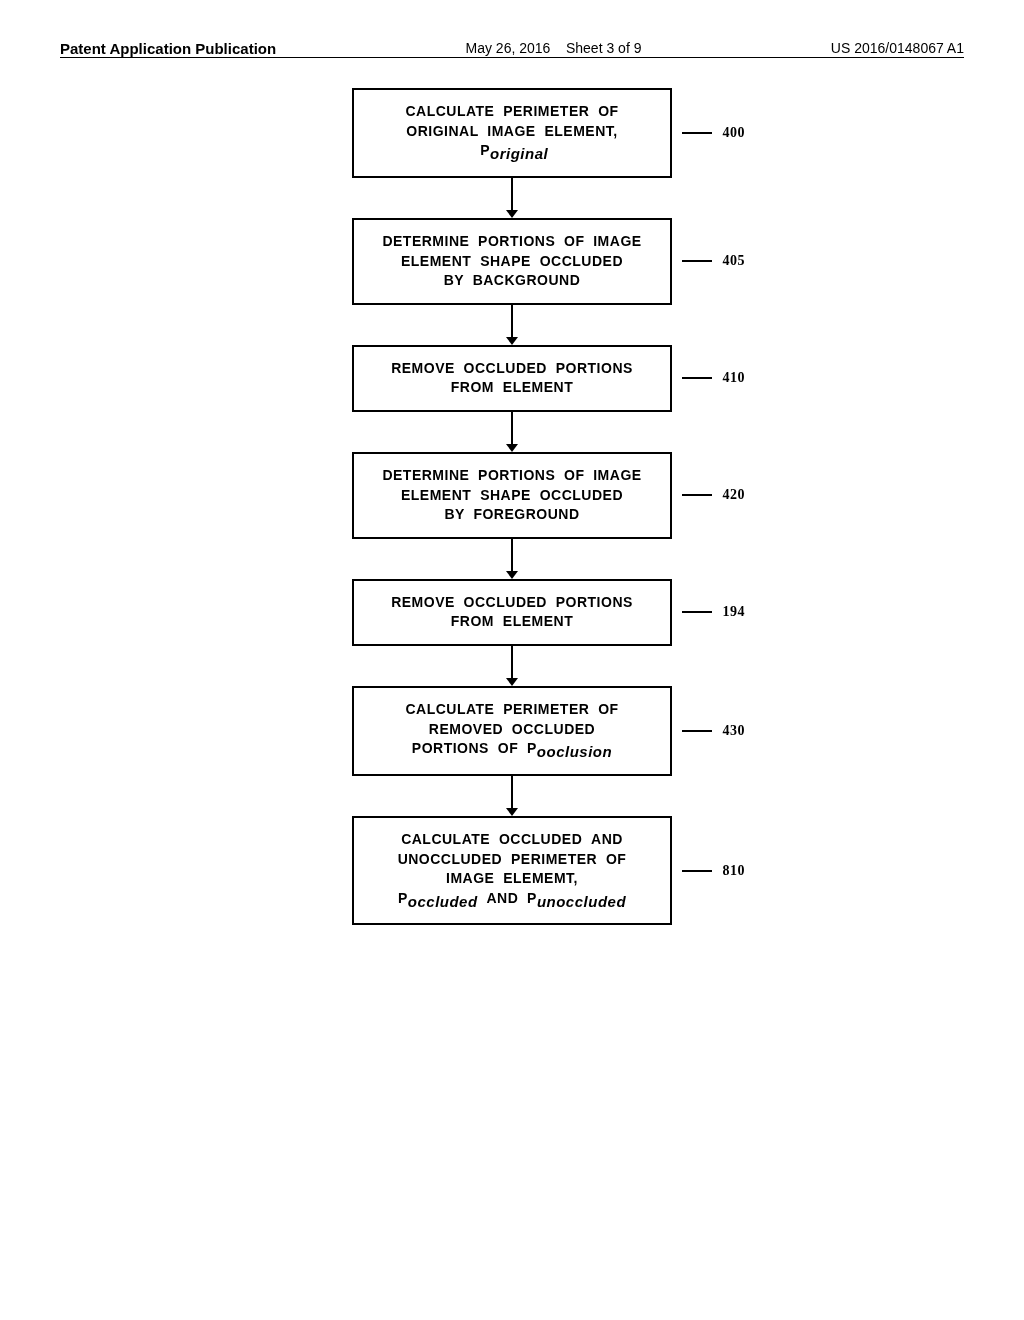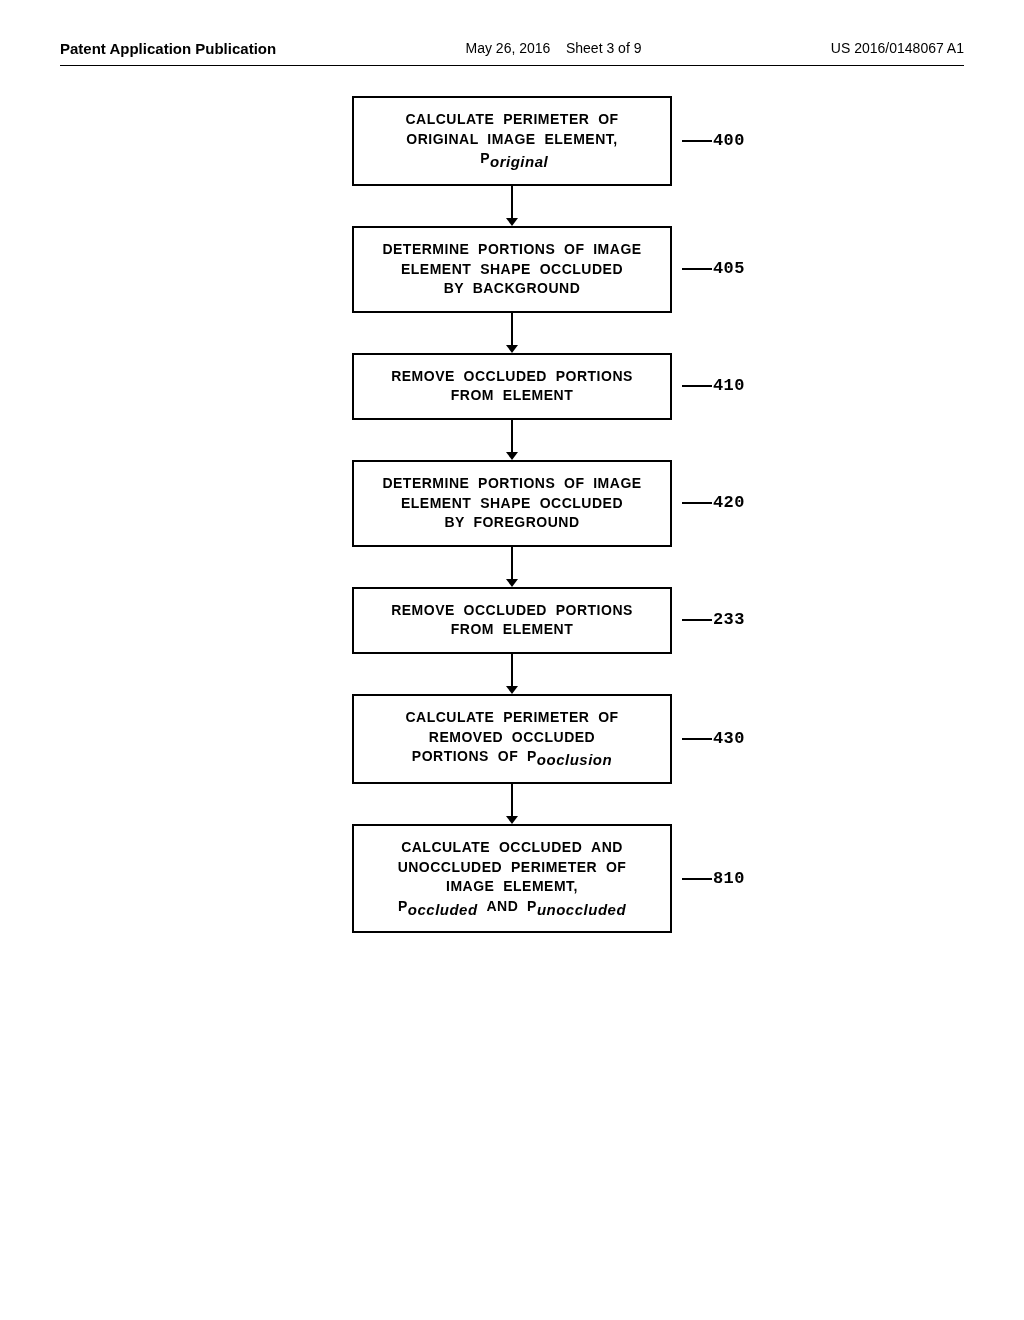--- a/index.html
+++ b/index.html
@@ -19,21 +19,20 @@
       padding: 40px 60px;
       position: relative;
     }
 
     
     .header {
       display: flex;
       justify-content: space-between;
       align-items: flex-start;
       border-bottom: 1px solid #000;
-      padding-bottom: 8px;
       margin-bottom: 30px;
     }
 
     .header-left {
       font-size: 15px;
       font-weight: bold;
       font-family: Arial, sans-serif;
     }
 
     .header-center {
@@ -128,22 +127,22 @@
       right: -42px;
       top: 50%;
       transform: translateY(-50%);
     }
 
     .step-num {
       position: absolute;
       right: -75px;
       top: 50%;
       transform: translateY(-50%);
-      font-family: Liberation Mono, monospace;
-      font-size: 17px;
+      font-family: Liberation Serif, serif;
+      font-size: 14px;
     }
   </style>
 </head>
 <body>
 
 <div class="page">
 
   <div class="header">
     <div class="header-left">Patent Application Publication</div>
     <div class="header-center">
@@ -212,21 +211,21 @@
     <div class="arrow-connector">
       <div class="arrow-line"></div>
       <div class="arrow-head"></div>
     </div>
 
     <div class="flow-box-wrapper">
       <div class="flow-box" style="position:relative;">
         REMOVE &nbsp;OCCLUDED &nbsp;PORTIONS<br>
         FROM &nbsp;ELEMENT
         <div class="bracket-line"></div>
-        <span class="step-num">233</span>
+        <span class="step-num">194</span>
       </div>
     </div>
 
     <div class="arrow-connector">
       <div class="arrow-line"></div>
       <div class="arrow-head"></div>
     </div>
 
     <div class="flow-box-wrapper">
       <div class="flow-box" style="position:relative;">

